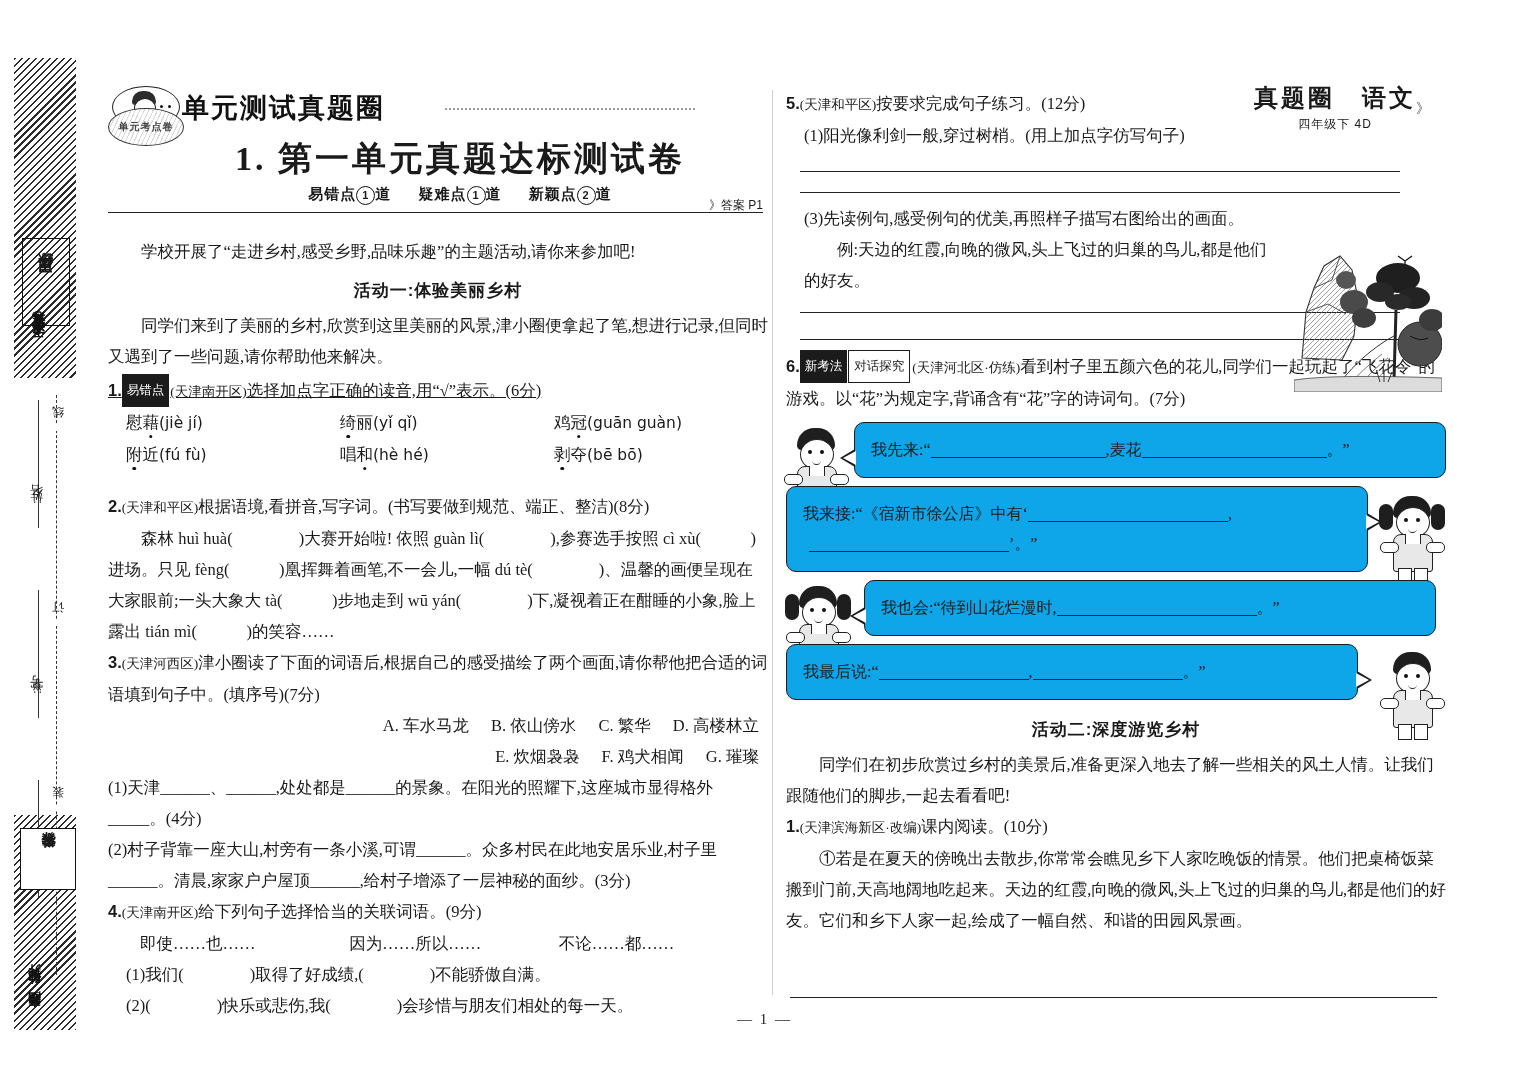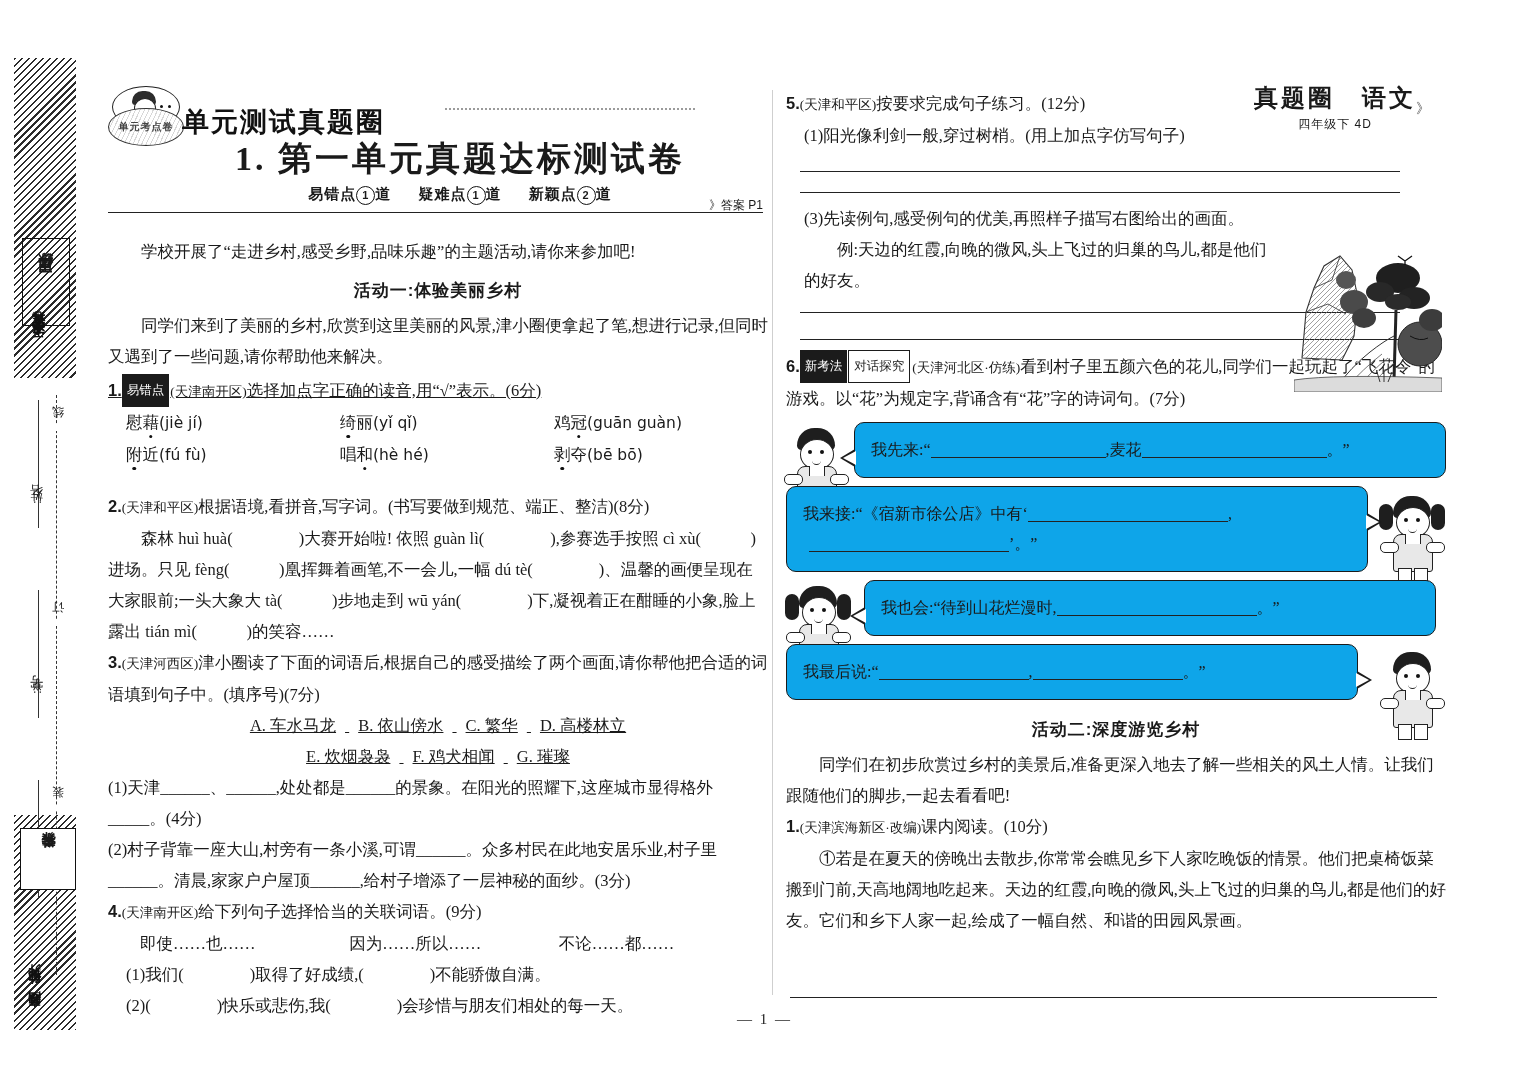--- a/index.html
+++ b/index.html
@@ -117,21 +117,21 @@
   .mascot-head{
     position:absolute;left:4px;top:7px;width:20px;height:18px;
     background:#fff;border:1.3px solid #222;border-radius:50%;
   }
   .mascot-eye{position:absolute;width:3px;height:3px;background:#111;border-radius:50%;top:14px;}
   .mascot-body{
     position:absolute;left:3px;top:23px;width:22px;height:10px;
     background:#fff;border:1.3px solid #222;border-radius:6px 6px 2px 2px;
   }
   .hdr-banner{
-    position:absolute;left:72px;top:18px;
+    position:absolute;left:72px;top:4px;
     font-size:27px;font-weight:bold;letter-spacing:2px;
     font-family:"Liberation Sans","DejaVu Sans",sans-serif;
     color:#111;
     padding:2px 12px 3px 10px;
   }
   .hdr-dots{
     position:absolute;left:345px;top:24px;width:250px;
     border-top:2.2px dotted #9b9b9b;
   }
   .hdr-right{
@@ -200,21 +200,21 @@
   }
   .dot-under{position:relative;}
   .dot-under::after{
     content:"";position:absolute;left:50%;bottom:-6px;
     width:3.5px;height:3.5px;border-radius:50%;background:#111;
     transform:translateX(-50%);
   }
   .pinyin{font-family:"DejaVu Sans",sans-serif;font-size:15.5px;}
   .gridrow{display:flex;}
   .gridrow>div{flex:1;}
-  .opts{text-align:center;text-decoration:underline;}
+  .opts{text-align:right;}
   .opts span{margin:0 9px;white-space:nowrap;}
   .ul{
     display:inline-block;border-bottom:1.1px solid #222;
     vertical-align:-3px;
   }
   .answer-line{
     border-top:1.2px solid #222;margin:20px 0 10px;width:100%;
   }
 
   

